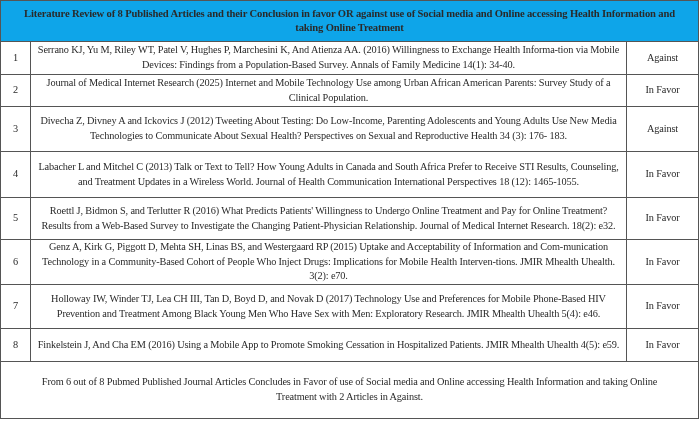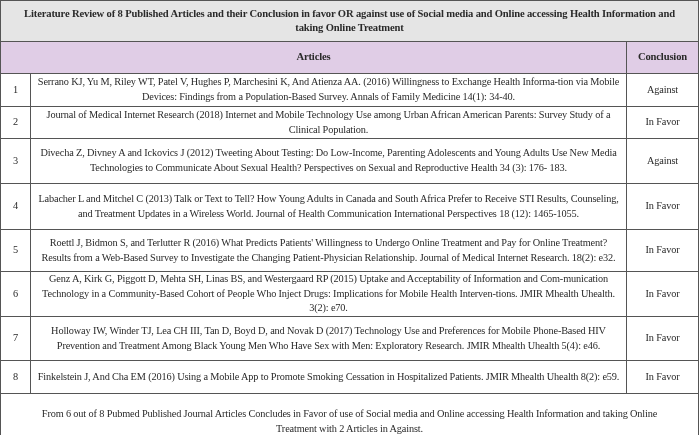--- a/index.html
+++ b/index.html
@@ -18,21 +18,21 @@
   td, th {
     border: 1px solid #555555;
     text-align: center;
     vertical-align: middle;
     padding: 0 6px;
     font-size: 10.3px;
     line-height: 14.6px;
     letter-spacing: -0.15px;
   }
   .title-row th {
-    background: #e5e5e5;
+    background: #0ea5e9;
     height: 38px;
     font-weight: bold;
     font-size: 10.6px;
     line-height: 14.5px;
     color: #2a2a2a;
     padding: 1px 8px;
   }
   .head-row th {
     background: #e0cde6;
     height: 31px;
@@ -59,34 +59,30 @@
   <table>
     <colgroup>
       <col class="col-num">
       <col class="col-art">
       <col class="col-con">
     </colgroup>
     <thead>
       <tr class="title-row">
         <th colspan="3">Literature Review of 8 Published Articles and their Conclusion in favor OR against use of Social media and Online accessing Health Information and taking Online Treatment</th>
       </tr>
-      <tr class="head-row">
-        <th colspan="2">Articles</th>
-        <th>Conclusion</th>
-      </tr>
     </thead>
     <tbody>
       <tr style="height:33px">
         <td class="num">1</td>
         <td>Serrano KJ, Yu M, Riley WT, Patel V, Hughes P, Marchesini K, And Atienza AA. (2016) Willingness to Exchange Health Informa-tion via Mobile Devices: Findings from a Population-Based Survey. Annals of Family Medicine 14(1): 34-40.</td>
         <td class="con">Against</td>
       </tr>
       <tr style="height:32px">
         <td class="num">2</td>
-        <td>Journal of Medical Internet Research (2018) Internet and Mobile Technology Use among Urban African American Parents: Survey Study of a Clinical Population.</td>
+        <td>Journal of Medical Internet Research (2025) Internet and Mobile Technology Use among Urban African American Parents: Survey Study of a Clinical Population.</td>
         <td class="con">In Favor</td>
       </tr>
       <tr style="height:45px">
         <td class="num">3</td>
         <td>Divecha Z, Divney A and Ickovics J (2012) Tweeting About Testing: Do Low-Income, Parenting Adolescents and Young Adults Use New Media Technologies to Communicate About Sexual Health? Perspectives on Sexual and Reproductive Health 34 (3): 176- 183.</td>
         <td class="con">Against</td>
       </tr>
       <tr style="height:46px">
         <td class="num">4</td>
         <td>Labacher L and Mitchel C (2013) Talk or Text to Tell? How Young Adults in Canada and South Africa Prefer to Receive STI Results, Counseling, and Treatment Updates in a Wireless World. Journal of Health Communication International Perspectives 18 (12): 1465-1055.</td>
@@ -102,21 +98,21 @@
         <td>Genz A, Kirk G, Piggott D, Mehta SH, Linas BS, and Westergaard RP (2015) Uptake and Acceptability of Information and Com-munication Technology in a Community-Based Cohort of People Who Inject Drugs: Implications for Mobile Health Interven-tions. JMIR Mhealth Uhealth. 3(2): e70.</td>
         <td class="con">In Favor</td>
       </tr>
       <tr style="height:44px">
         <td class="num">7</td>
         <td>Holloway IW, Winder TJ, Lea CH III, Tan D, Boyd D, and Novak D (2017) Technology Use and Preferences for Mobile Phone-Based HIV Prevention and Treatment Among Black Young Men Who Have Sex with Men: Exploratory Research. JMIR Mhealth Uhealth 5(4): e46.</td>
         <td class="con">In Favor</td>
       </tr>
       <tr style="height:33px">
         <td class="num">8</td>
-        <td>Finkelstein J, And Cha EM (2016) Using a Mobile App to Promote Smoking Cessation in Hospitalized Patients. JMIR Mhealth Uhealth 8(2): e59.</td>
+        <td>Finkelstein J, And Cha EM (2016) Using a Mobile App to Promote Smoking Cessation in Hospitalized Patients. JMIR Mhealth Uhealth 4(5): e59.</td>
         <td class="con">In Favor</td>
       </tr>
       <tr class="footer-row">
         <td colspan="3">From 6 out of 8 Pubmed Published Journal Articles Concludes in Favor of use of Social media and Online accessing Health Information and taking Online Treatment with 2 Articles in Against.</td>
       </tr>
     </tbody>
   </table>
 </div>
 
 </body></html>

